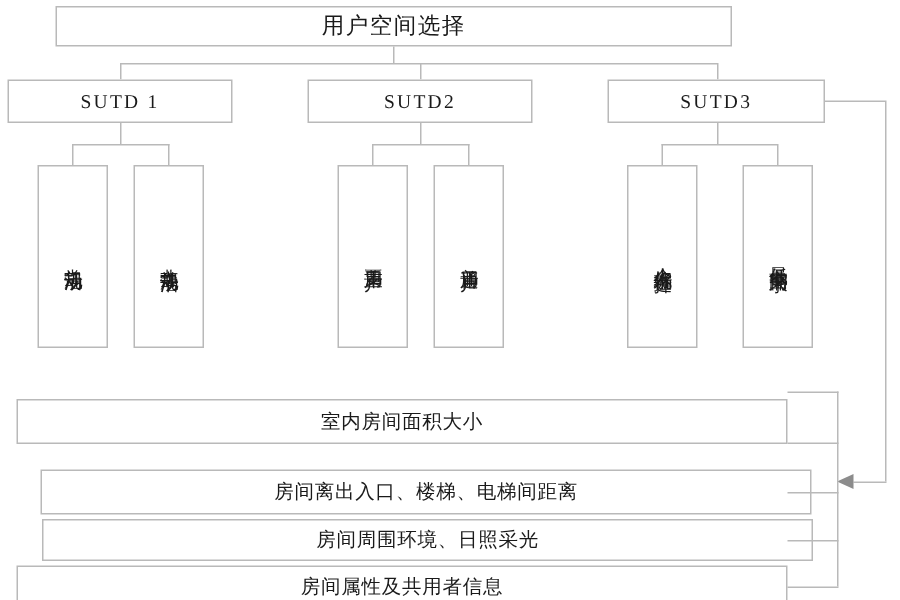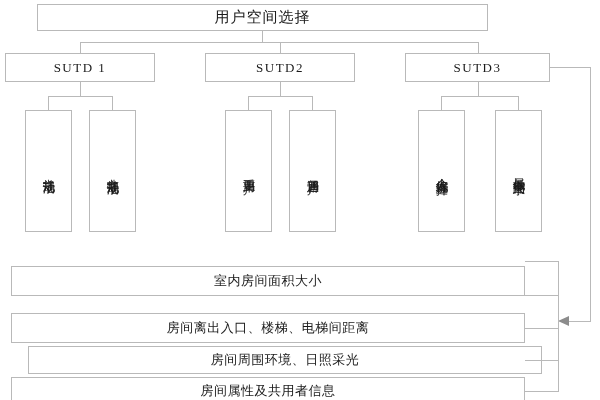--- a/index.html
+++ b/index.html
@@ -124,21 +124,21 @@
   <div class="box leaf-box" style="left:418px; top:110px; width:47px; height:122px;">
     <span class="vtext">个人偏好选择</span>
   </div>
   <div class="box leaf-box" style="left:495px; top:110px; width:47px; height:122px;">
     <span class="vtext">最低空间需求</span>
   </div>
 
   <div class="box bar-box" style="left:11px; top:246px; width:514px; height:30px;margin-top:20px;">
     <span>室内房间面积大小</span>
   </div>
-  <div class="box bar-box" style="left:11px; top:313px; width:514px; height:30px;">
+  <div class="box bar-box" style="left:27px; top:313px; width:514px; height:30px;">
     <span>房间离出入口、楼梯、电梯间距离</span>
   </div>
   <div class="box bar-box" style="left:28px; top:346px; width:514px; height:28px;">
     <span>房间周围环境、日照采光</span>
   </div>
   <div class="box bar-box" style="left:11px; top:377px; width:514px; height:28px;">
     <span>房间属性及共用者信息</span>
   </div>
 
   <div class="ln ln-h" style="left:550px; top:67px; width:40px;"></div>

